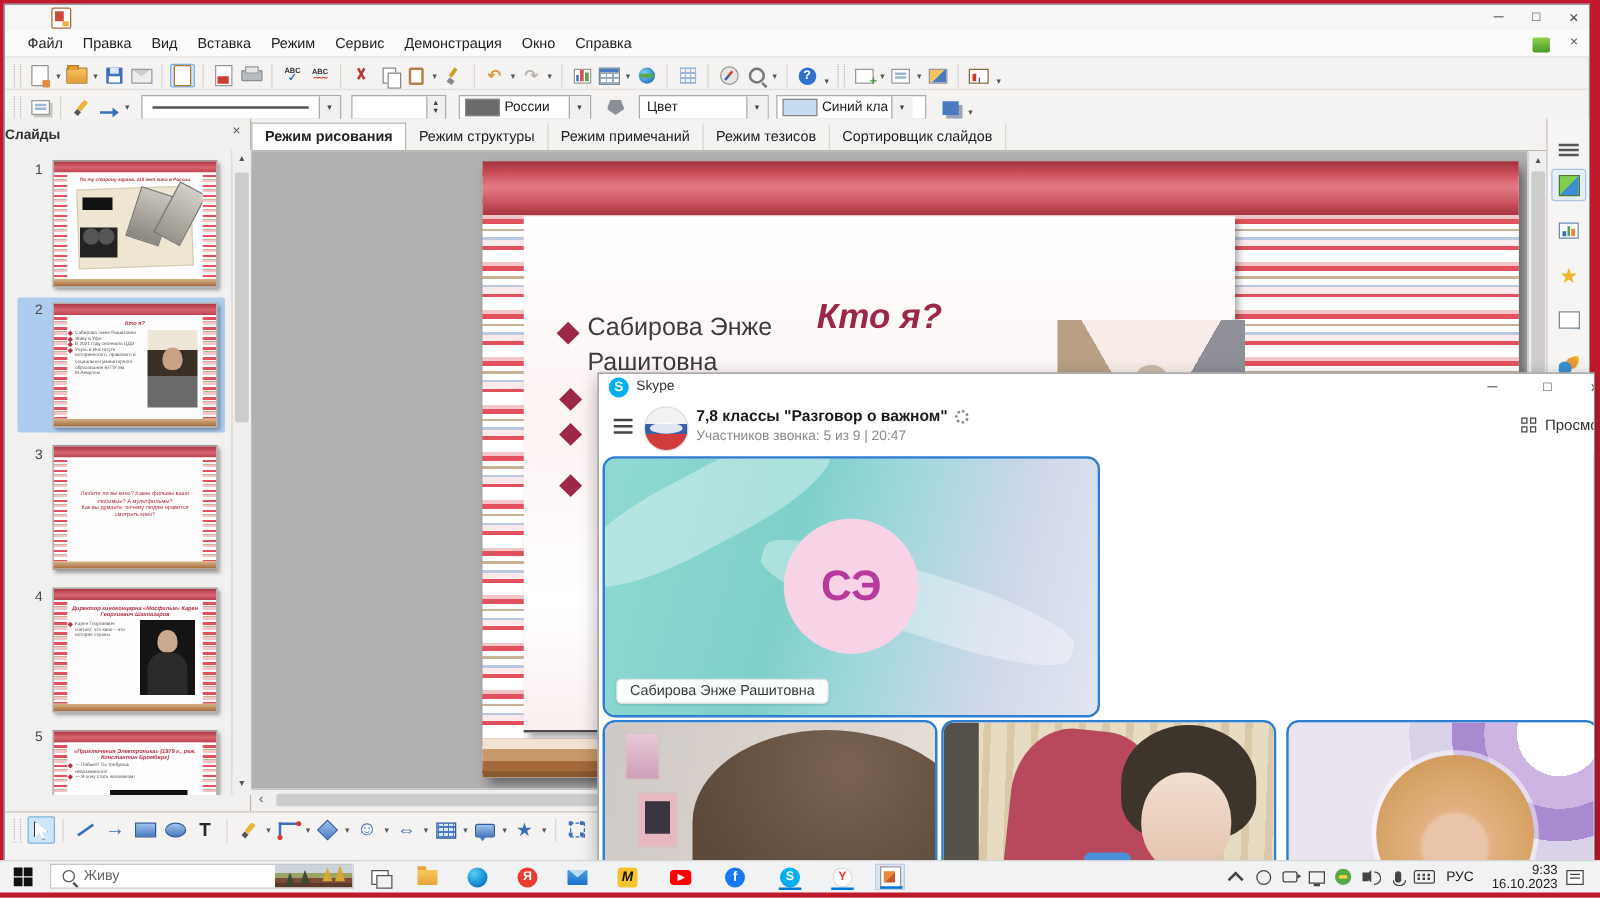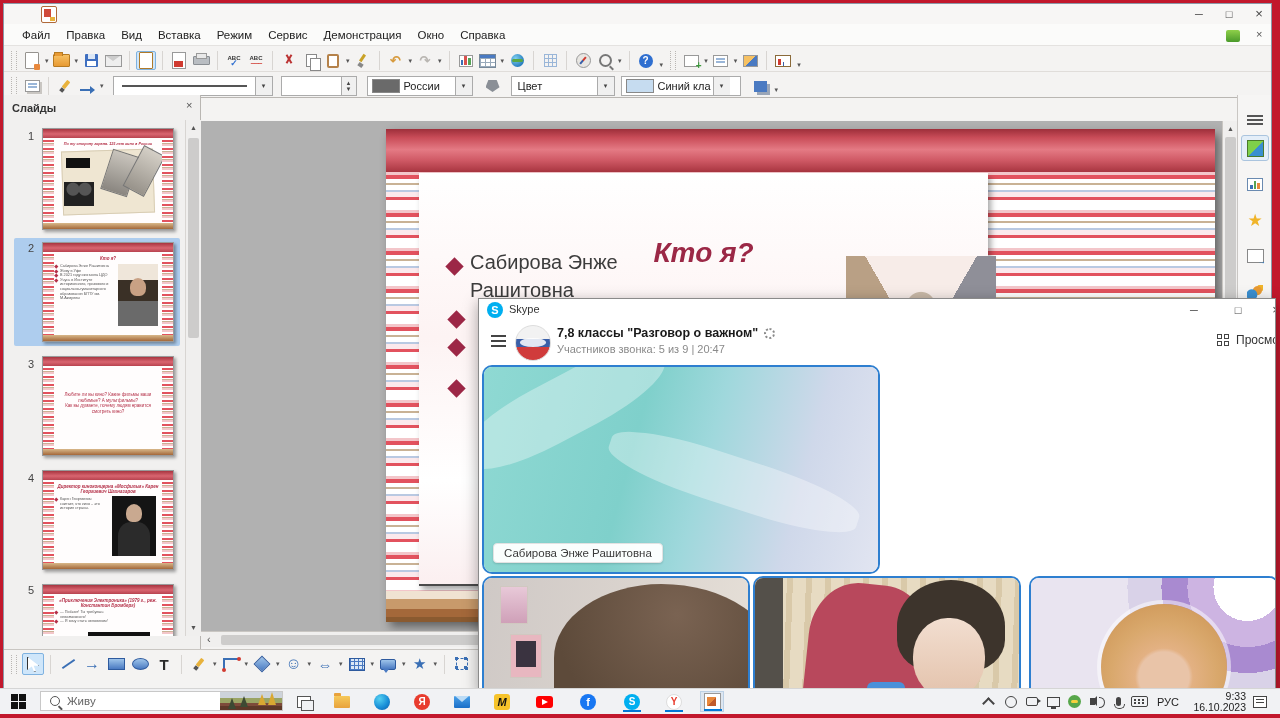--- a/index.html
+++ b/index.html
@@ -433,21 +433,21 @@
           <span class="lf-dd" style="margin-left:2px;">▾</span>
         </span>
       <span class="ti" style="margin-left:8px;">
           <span class="g-shadow"></span>
         </span>
       <span class="dd" style="margin:8px 2px 0;">▾</span>
     </div>
     <div class="a" style="left:0;top:93px;width:1267px;height:1px;background:#b9b6b2;"></div>
 
     <div class="a" style="left:0;top:91px;width:197px;height:554px;background:#f1f0ef;border-right:1px solid #b9b6b2;box-sizing:border-box;">
-      <div class="a panel-hd" style="left:8px;top:7px;font-weight:bold;">Слайды</div>
+      <div class="a panel-hd" style="left:0;top:7px;font-weight:bold;">Слайды</div>
       <div class="a" style="left:182px;top:4px;font-size:11px;color:#555;">×</div>
 
       <div class="a" style="left:0;top:25px;width:180px;height:516px;overflow:hidden;">
 
         <div class="a" style="left:10px;top:118px;width:166px;height:108px;background:#aecdee;border-radius:2px;"></div>
 
         <div class="a slide-num" style="left:24px;top:10px;">1</div>
         <div class="thumb" style="left:38px;top:8px;width:130px;height:100px;">
           <div class="th-top"></div>
             <div class="th-l"></div>
@@ -529,20 +529,27 @@
         </div>
       </div>
 
       <div class="a scroll" style="left:181px;top:25px;width:16px;height:516px;">
         <div class="sc-btn a" style="left:0;top:0;">▲</div>
         <div class="sc-thumb a" style="left:2px;top:18px;width:11px;height:200px;"></div>
         <div class="sc-btn a" style="left:0;top:500px;">▼</div>
       </div>
     </div>
 
+    <div class="a tabbar" style="left:197px;top:91px;width:1036px;height:26px;">
+      <span class="vtab on">Режим рисования</span>
+      <span class="vtab">Режим структуры</span>
+      <span class="vtab">Режим примечаний</span>
+      <span class="vtab">Режим тезисов</span>
+      <span class="vtab">Сортировщик слайдов</span>
+    </div>
 
     <div id="canvas" class="a" style="left:197px;top:117px;width:1021px;height:510px;">
       <div id="slide" class="a" style="left:185px;top:8px;width:829px;height:493px;">
         <div id="slide-banner" class="a"></div>
         <div id="slide-white" class="a"></div>
         <div id="eagle" class="a"></div>
         <div id="slide-title" class="a">Кто я?</div>
         <div class="a sbul" style="left:62px;top:131px;"></div>
         <div class="a sbtxt" style="left:84px;top:119px;">Сабирова Энже</div>
         <div class="a sbtxt" style="left:84px;top:147px;">Рашитовна</div>
@@ -680,20 +687,21 @@
             <i></i>
           </span>
         <span class="viewtxt">Просмотр</span>
       </div>
     </div>
 
     <div class="tile" style="left:3px;top:66px;width:394px;height:205px;">
       <div class="t1bg"></div>
       <div class="fold" style="left:-30px;top:10px;width:220px;height:60px;"></div>
       <div class="fold" style="left:120px;top:90px;width:260px;height:50px;transform:rotate(18deg);"></div>
+      <div class="initcirc" style="left:143px;top:48px;">СЭ</div>
       <div class="pill">Сабирова Энже Рашитовна</div>
     </div>
 
 
     <div class="tile" style="left:3px;top:277px;width:264px;height:150px;">
       <div class="t3wall"></div>
       <div class="poster" style="left:16px;top:8px;width:26px;height:36px;background:linear-gradient(180deg,#e8c9d8,#cfa0b8);"></div>
       <div class="poster" style="left:26px;top:56px;width:30px;height:42px;background:#e8b7c0;">
         <div class="a" style="left:5px;top:6px;width:20px;height:26px;background:#3a3340;"></div>
       </div>

